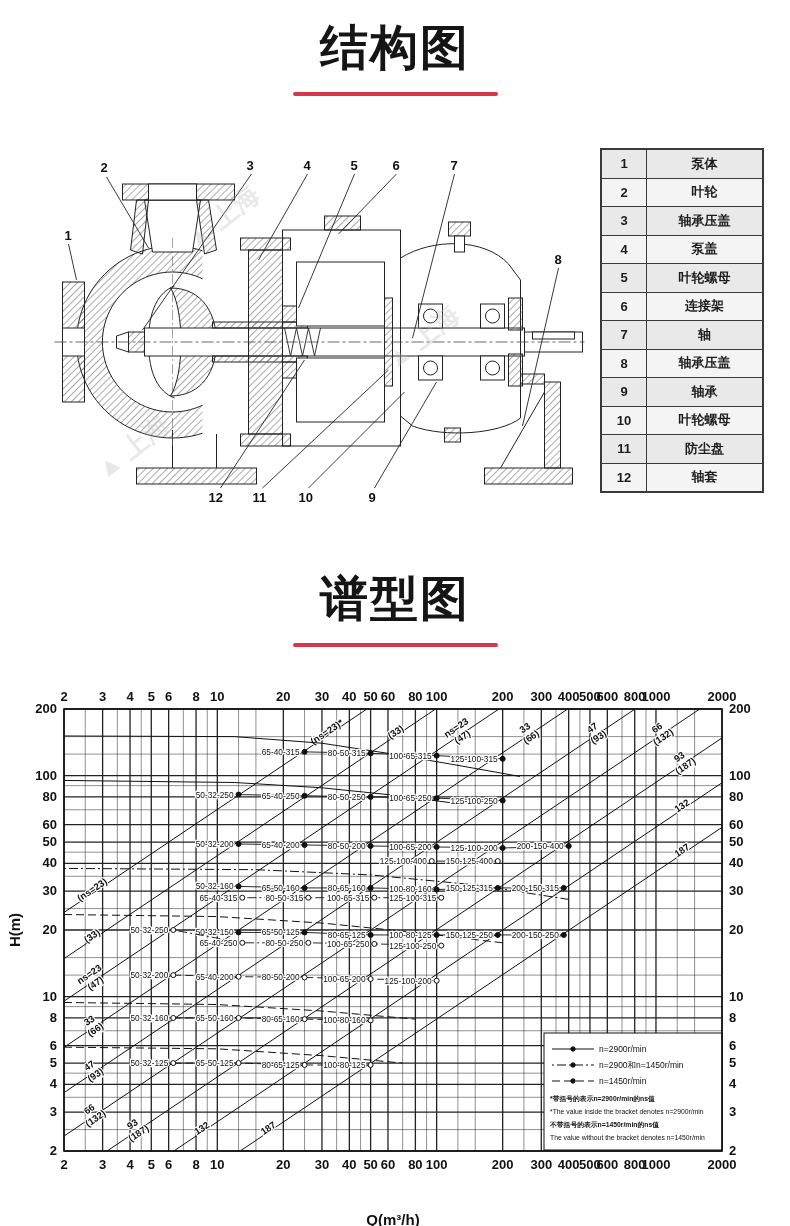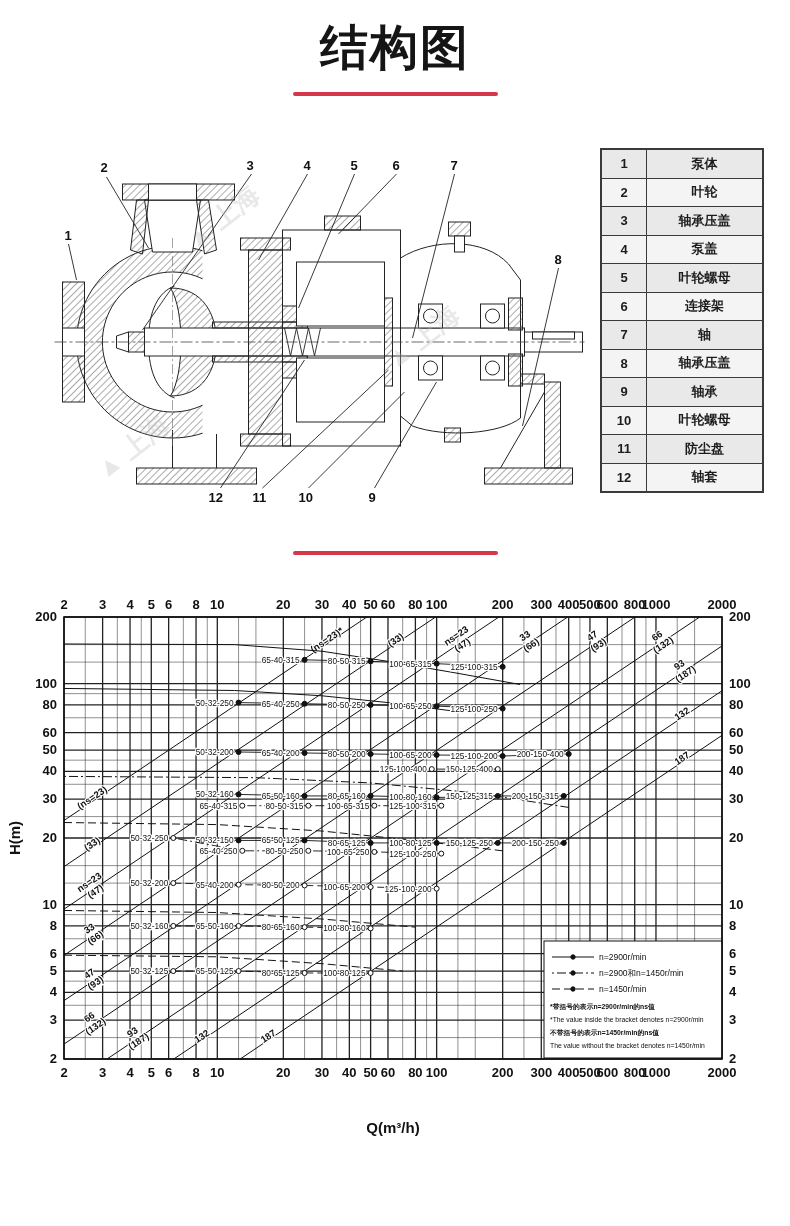--- a/index.html
+++ b/index.html
@@ -190,20 +190,21 @@
           <tr>
             <td class="no-cell">12</td>
             <td>轴套</td>
           </tr>
         </tbody>
     </table>
   </div>
 </div>
 
 <div class="sec2">
+  <h1 class="sec-title">谱型图</h1>
   <div class="title-underline" style="background: rgb(215, 55, 74);"></div>
   <div class="chart-wrap">
     <svg id="chart" width="782" height="572" viewBox="0 0 782 572">
         <g stroke="#222">
           <line x1="60" y1="40" x2="60" y2="482" stroke-width="1.3"></line>
           <line x1="81.2555961864337" y1="40" x2="81.2555961864337" y2="482" stroke-width="0.5"></line>
           <line x1="98.62268281954609" y1="40" x2="98.62268281954609" y2="482" stroke-width="1.3"></line>
           <line x1="113.3063453451939" y1="40" x2="113.3063453451939" y2="482" stroke-width="0.5"></line>
           <line x1="126.02591238229988" y1="40" x2="126.02591238229988" y2="482" stroke-width="1.3"></line>
           <line x1="137.24536563909217" y1="40" x2="137.24536563909217" y2="482" stroke-width="0.5"></line>

